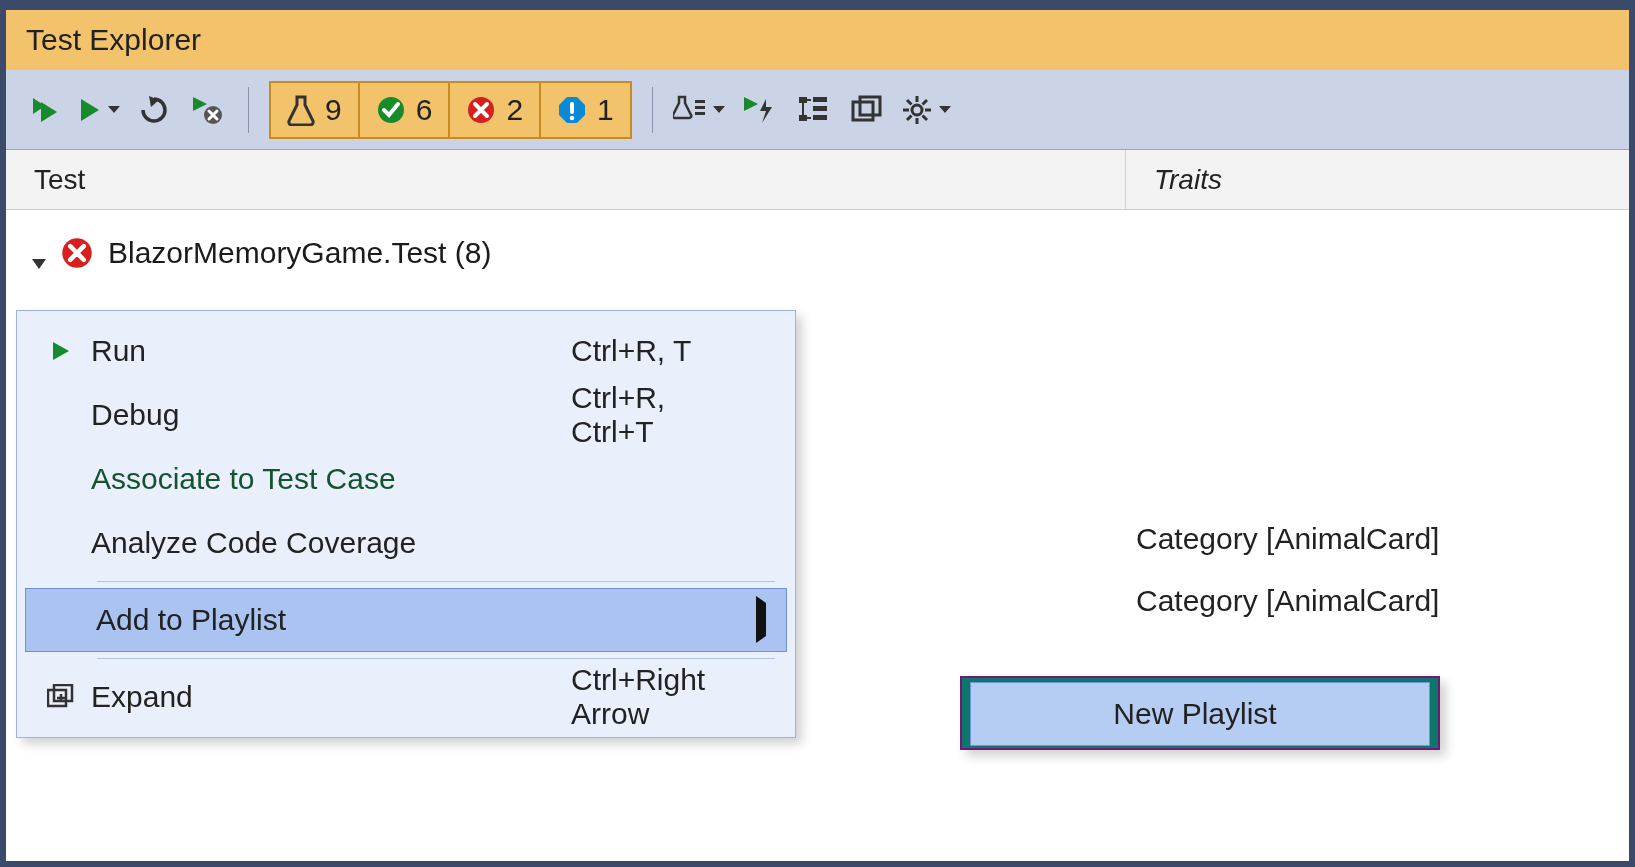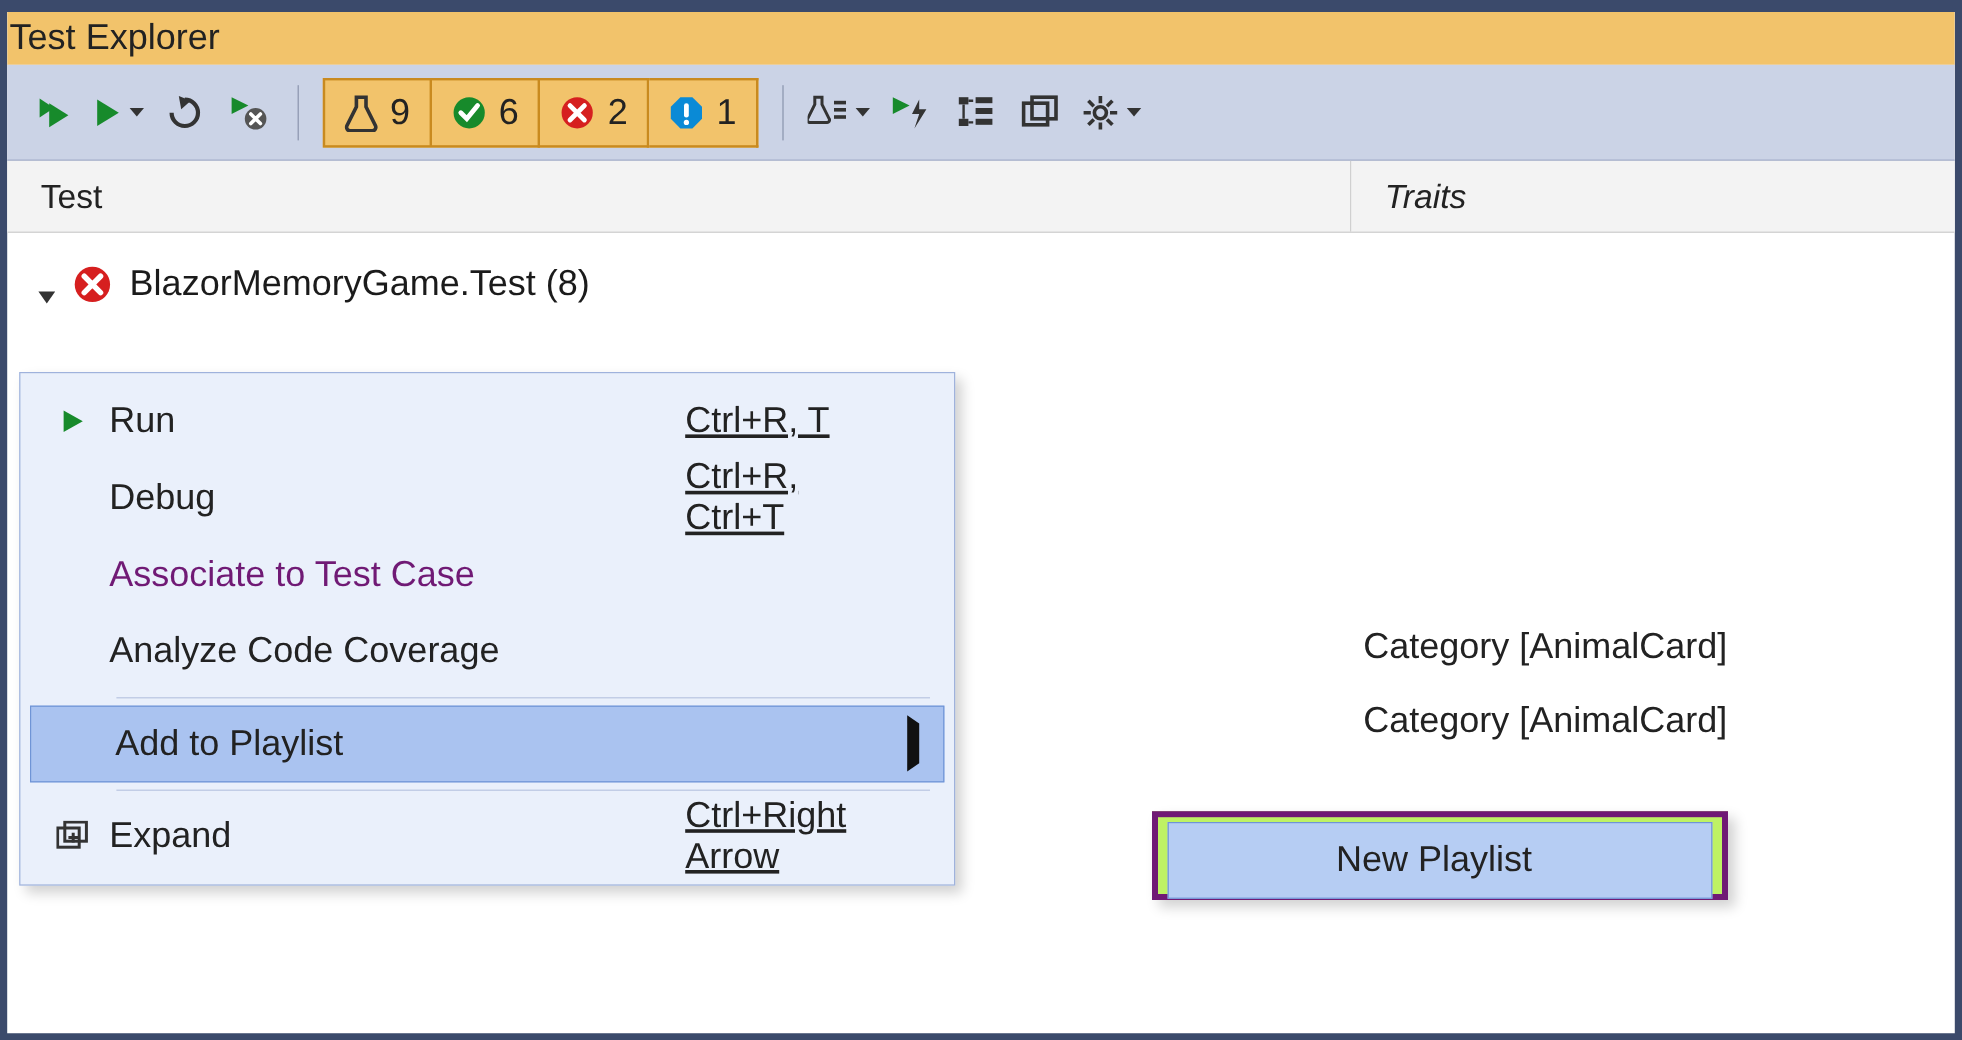--- a/index.html
+++ b/index.html
@@ -11,24 +11,24 @@
     color: #1b1b1b;
     width: 1635px;
     height: 867px;
     overflow: hidden;
     border: 6px solid #3b4a6b;
     border-top-width: 10px;
     position: relative;
   }
   .title-bar {
     background: #f2c36b;
-    height: 44px;
-    display: flex;
-    align-items: center;
-    padding: 0 2px;
+    height: 60px;
+    display: flex;
+    align-items: center;
+    padding: 0 20px;
     font-size: 30px;
     color: #222;
   }
   .toolbar {
     background: #cbd3e6;
     height: 80px;
     display: flex;
     align-items: center;
     padding: 0 18px;
     gap: 14px;
@@ -114,43 +114,43 @@
   }
   .menu-item {
     display: flex;
     align-items: center;
     height: 64px;
     padding: 0 20px 0 10px;
     font-size: 30px;
     color: #222;
     cursor: pointer;
   }
-  .menu-item.disabled { color: #701a75; cursor: default; }
+  .menu-item.disabled { color: #14532d; cursor: default; }
   .menu-item .mi-icon { width: 60px; display:flex; align-items:center; justify-content:center; }
   .menu-item .mi-label { flex: 0 0 480px; }
-  .menu-item .mi-short { flex: 1; color: inherit; text-decoration: underline; }
+  .menu-item .mi-short { flex: 1; color: inherit; }
   .menu-item .mi-arrow { width: 30px; text-align:right; }
   .menu-sep {
     height: 1px;
     background: #b8c5e0;
     margin: 6px 16px 6px 76px;
   }
   .menu-item.highlight {
     background: #aac3f0;
     border: 1px solid #6f94d6;
     margin: 0 4px;
   }
   .submenu {
     position: absolute;
     left: 954px;
     top: 666px;
     width: 480px;
     height: 74px;
-    background: #bef264;
-    border: 5px solid #701a75;
+    background: #0f766e;
+    border: 2px solid #701a75;
     box-shadow: 6px 6px 10px rgba(0,0,0,0.18);
     padding: 4px;
   }
   .submenu .menu-item {
     height: 64px;
     justify-content: center;
   }
   .submenu .menu-item.highlight {
     background: #b6cdf3;
     border: 1px solid #6f94d6;

